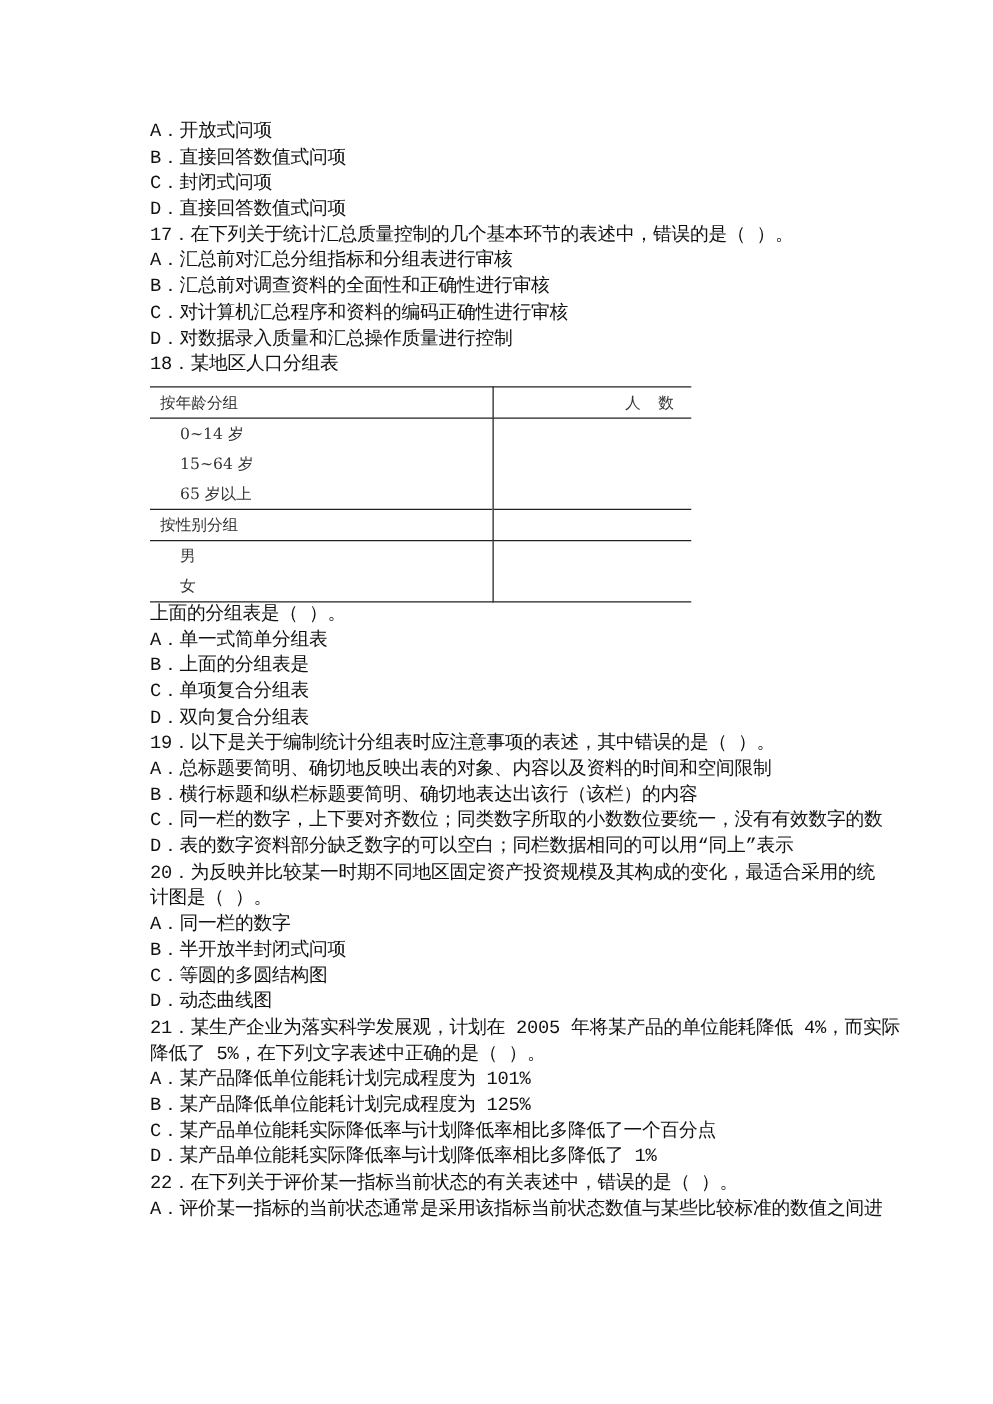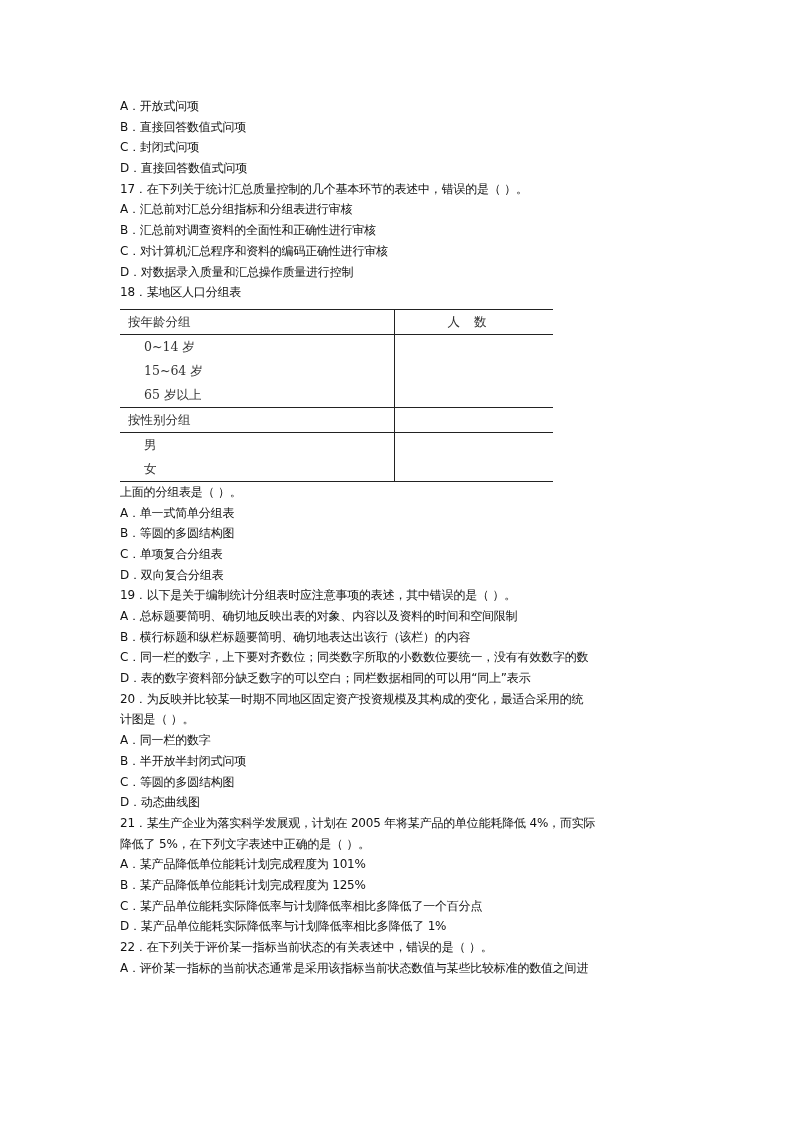--- a/index.html
+++ b/index.html
@@ -1,28 +1,28 @@
 <!DOCTYPE html>
 <html><head>
 <meta charset="utf-8">
 <style>
   html, body { margin: 0; padding: 0; background: #ffffff; }
   body { width: 794px; height: 1123px; position: relative; overflow: hidden;
          font-family: "DejaVu Sans", sans-serif; color: #111; }
   .page { position: absolute; left: 120px; top: 96px; width: 560px; }
-  .line { font-size: 12px; line-height: 20.7px; height: 20.7px; white-space: nowrap; letter-spacing: -0.2px; }
+  .line { font-size: 15px; line-height: 20.7px; height: 20.7px; white-space: nowrap; letter-spacing: -0.2px; font-family: Liberation Mono, monospace; }
   table.grp { border-collapse: collapse; width: 433px; margin: 6px 0 0 0;
               font-family: "DejaVu Serif", serif; font-size: 12.5px; color: #333; }
   table.grp td { padding: 0; vertical-align: top; }
   .tl { border-top: 1.5px solid #222; }
   .bl { border-bottom: 1.5px solid #222; }
   .vr { border-right: 1.5px solid #222; }
   .hdr td { height: 24px; line-height: 24px; }
   .hdr .c1 { padding-left: 8px; }
-  .hdr .c2 { text-align: center; letter-spacing: 14px; }
+  .hdr .c2 { text-align: right; letter-spacing: 14px; }
   .rows div { height: 24px; line-height: 24px; padding-left: 24px; }
   .sub td { height: 24px; line-height: 24px; }
   .sub .c1 { padding-left: 8px; }
   .c1w { width: 266px; }
 </style>
 </head>
 <body>
 
 <div class="page">
 
@@ -62,21 +62,21 @@
         <div>男</div>
         <div>女</div>
       </td>
       <td class="bl"></td>
     </tr>
   </tbody>
     </table>
 
   <div class="line">上面的分组表是（ ）。</div>
   <div class="line">A．单一式简单分组表</div>
-  <div class="line">B．等圆的多圆结构图</div>
+  <div class="line">B．上面的分组表是</div>
   <div class="line">C．单项复合分组表</div>
   <div class="line">D．双向复合分组表</div>
 
   <div class="line">19．以下是关于编制统计分组表时应注意事项的表述，其中错误的是（ ）。</div>
   <div class="line">A．总标题要简明、确切地反映出表的对象、内容以及资料的时间和空间限制</div>
   <div class="line">B．横行标题和纵栏标题要简明、确切地表达出该行（该栏）的内容</div>
   <div class="line">C．同一栏的数字，上下要对齐数位；同类数字所取的小数数位要统一，没有有效数字的数</div>
   <div class="line">D．表的数字资料部分缺乏数字的可以空白；同栏数据相同的可以用“同上”表示</div>
 
   <div class="line">20．为反映并比较某一时期不同地区固定资产投资规模及其构成的变化，最适合采用的统</div>

